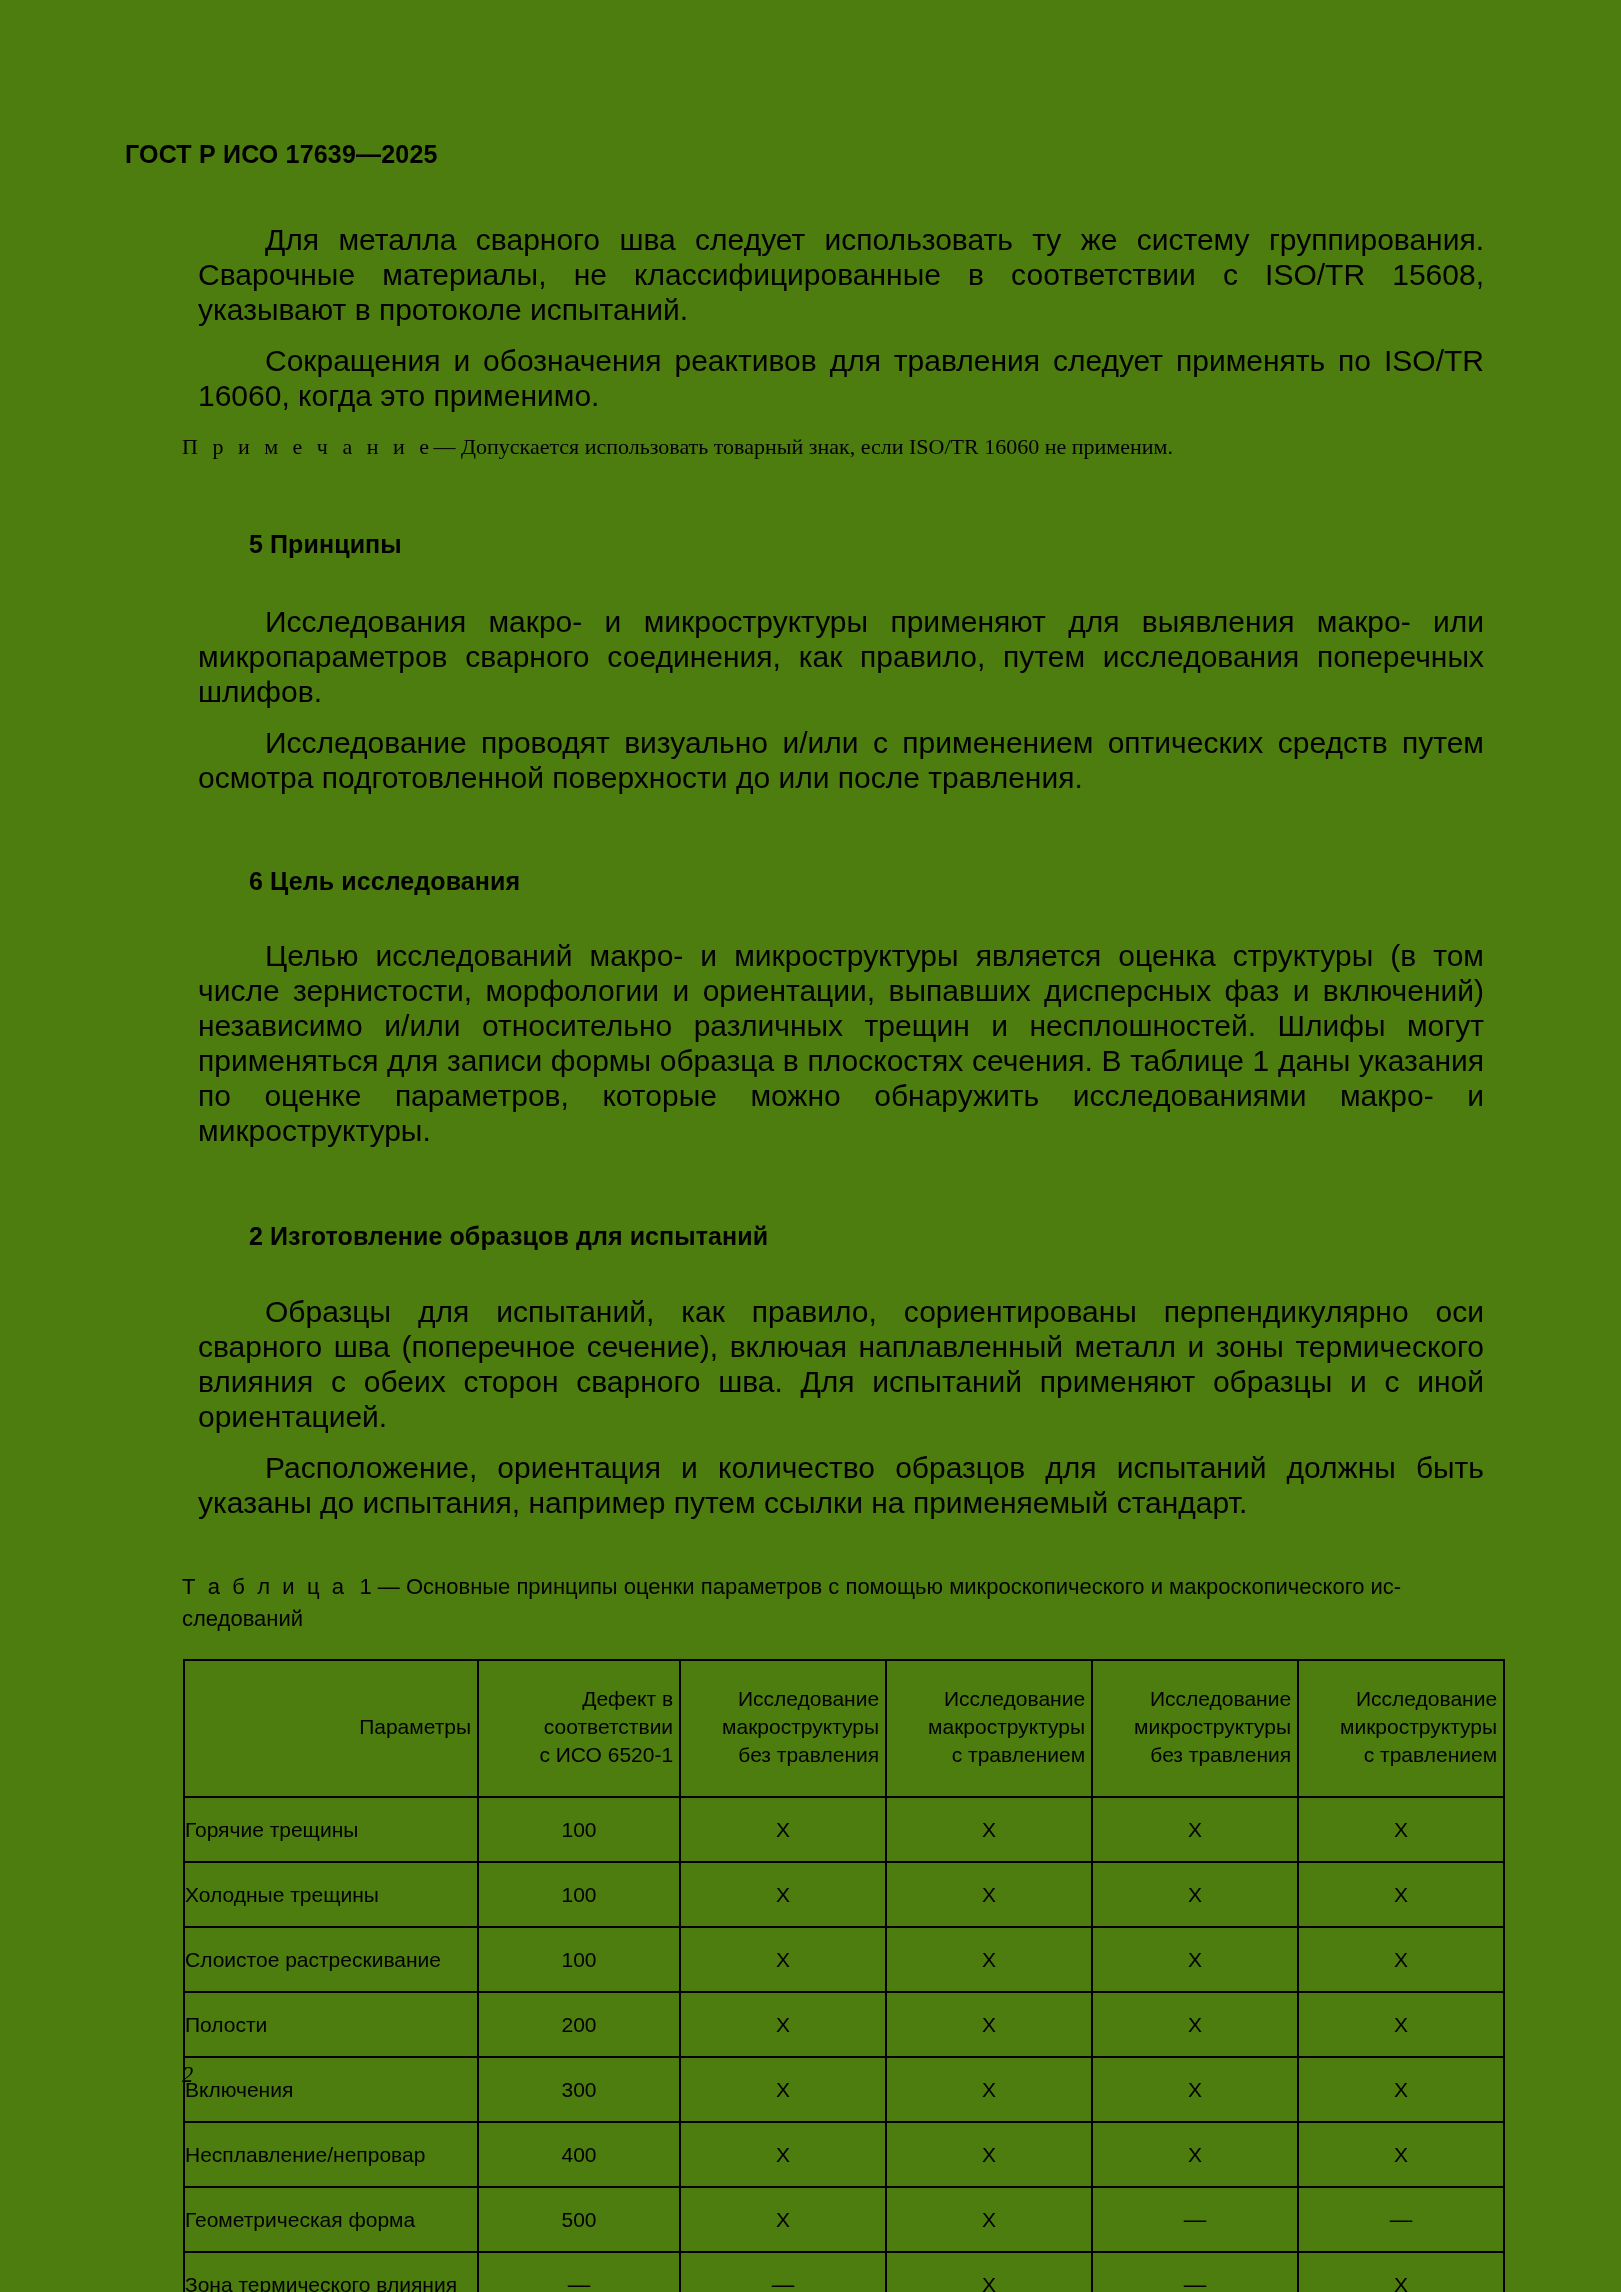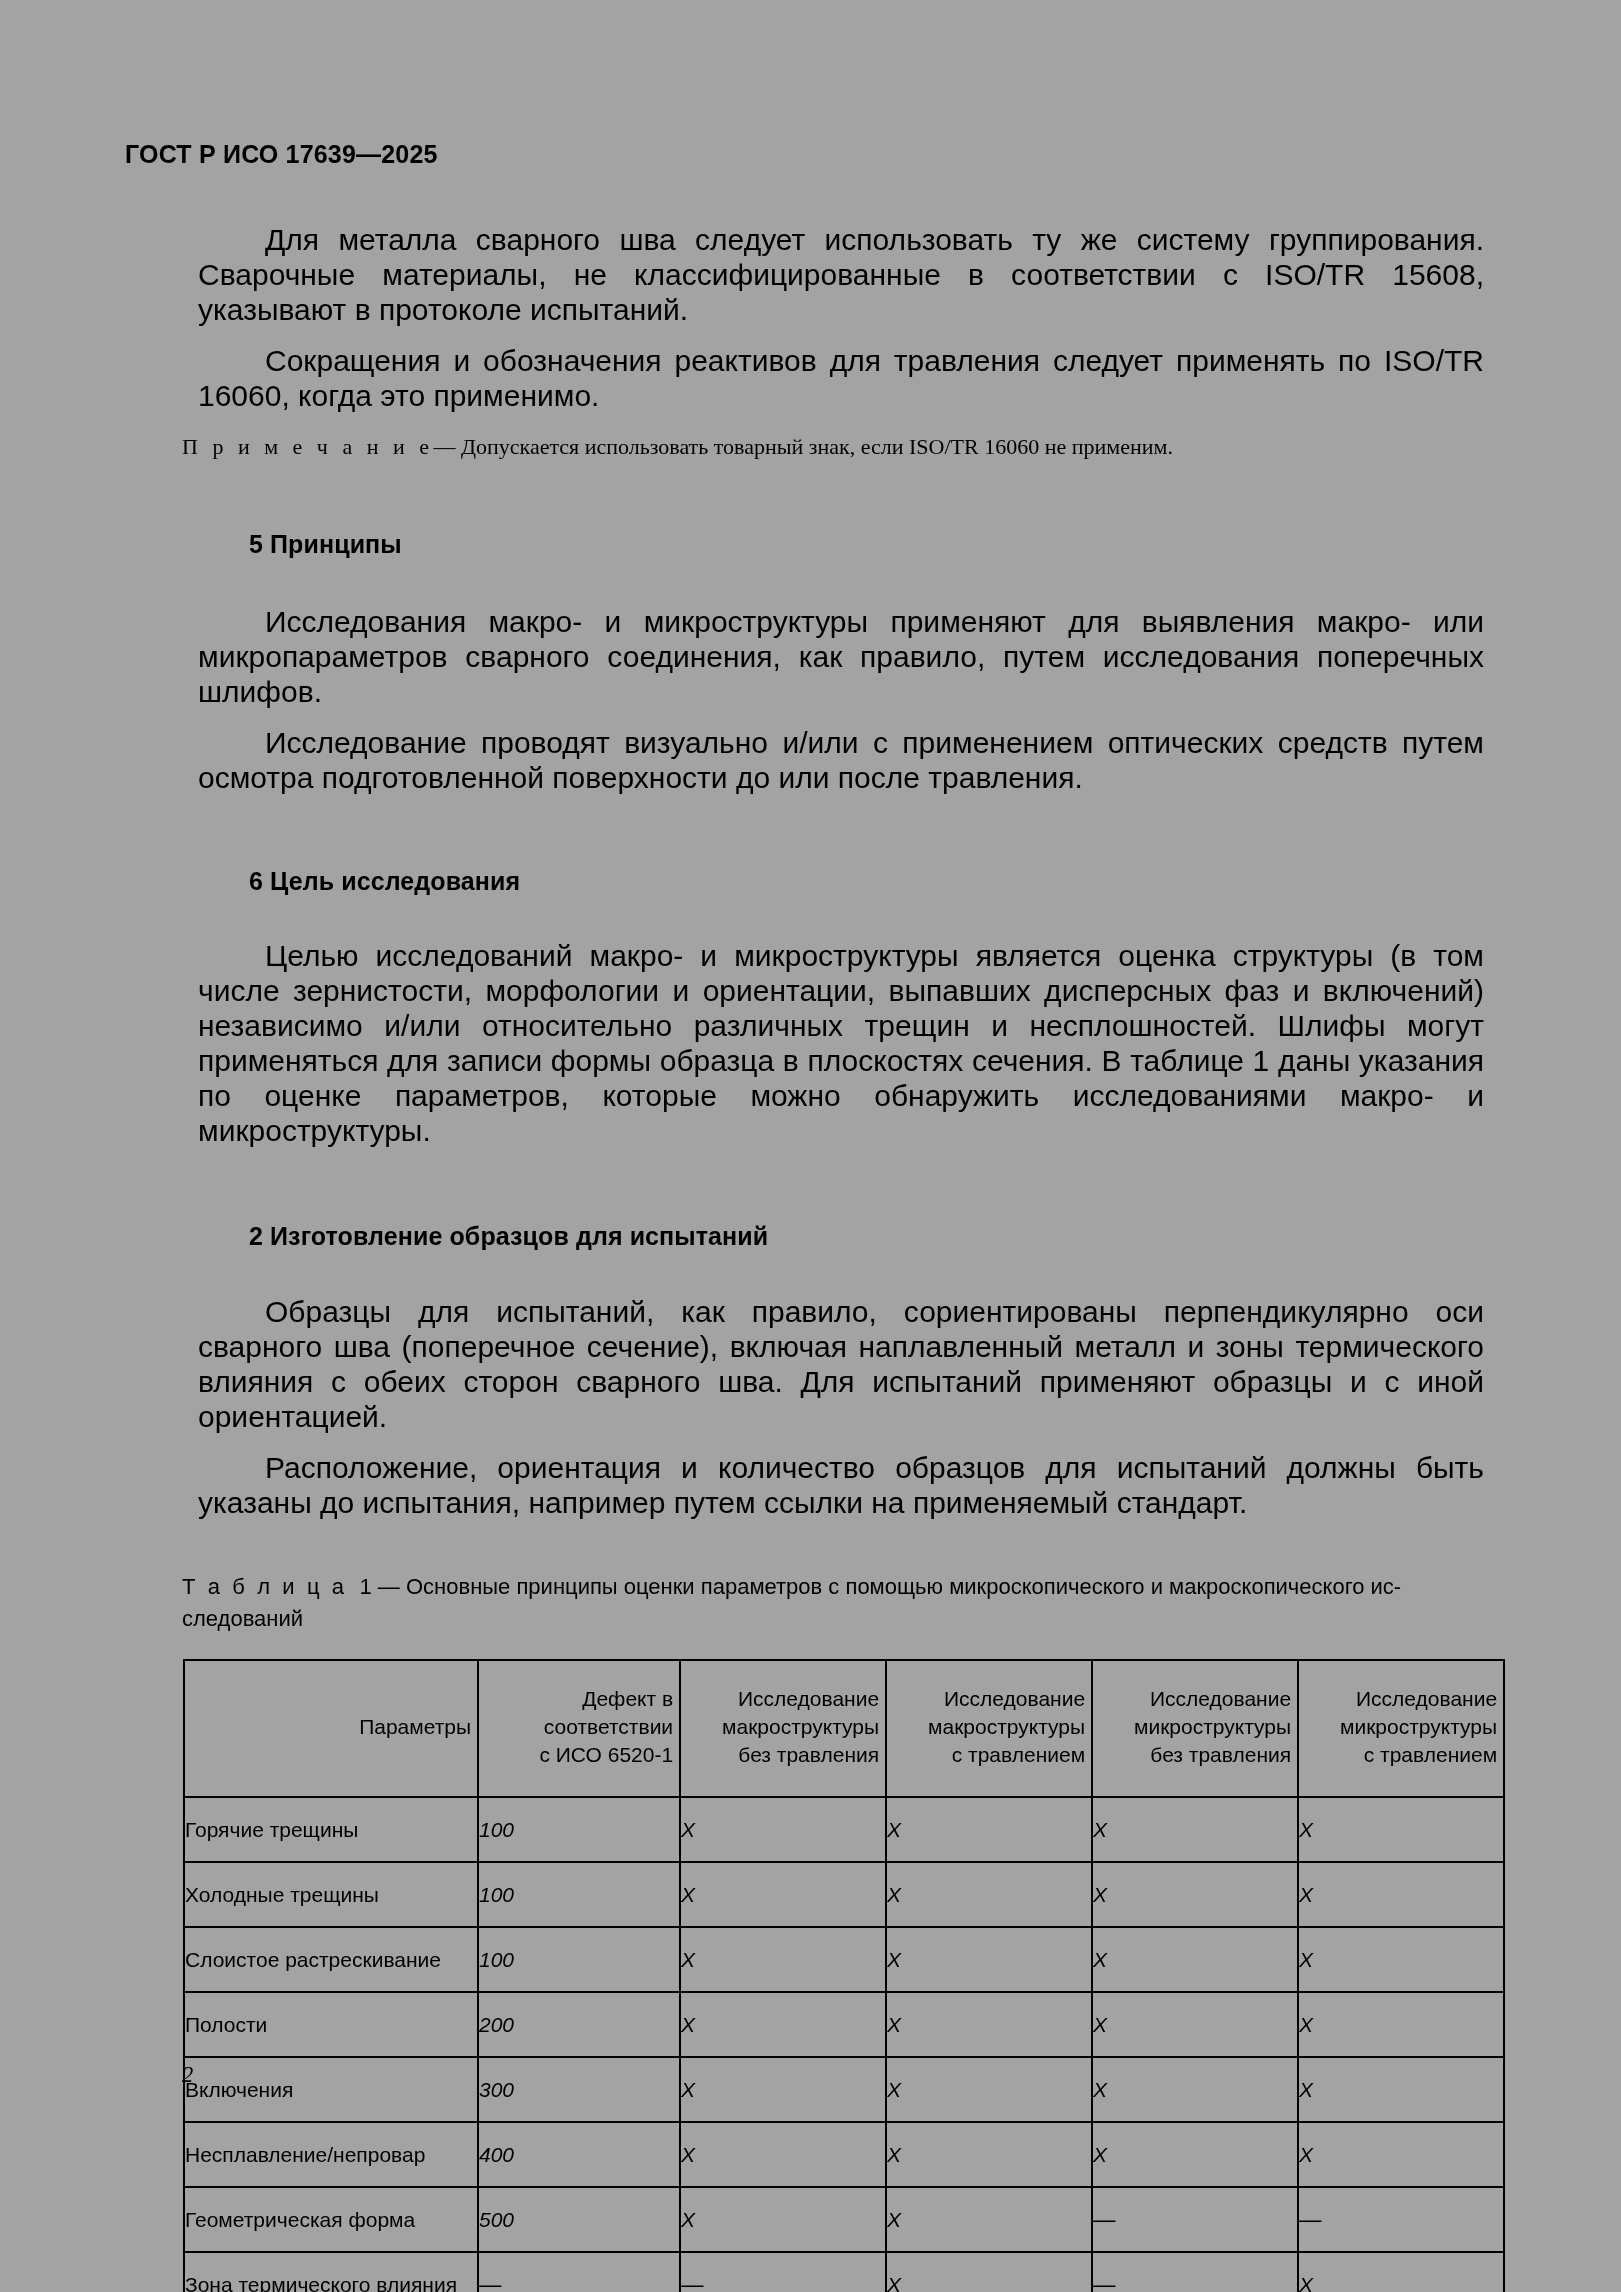--- a/index.html
+++ b/index.html
@@ -11,21 +11,21 @@
   body {
     font-family: "Liberation Sans", sans-serif;
     color: #000000;
     -webkit-font-smoothing: antialiased;
   }
   .page {
     position: relative;
     width: 1621px;
     height: 2293px;
     margin: 0 auto;
-    background: #a3a3a3;
+    background: #4d7c0f;
     overflow: hidden;
     box-sizing: border-box;
   }
   .content {
     position: absolute;
     left: 182px;
     top: 0;
     width: 1318px;
   }
 
@@ -117,22 +117,22 @@
   }
   table.gost tbody td {
     height: 63px;
   }
   td.param-cell {
     text-align: left;
     padding: 9.8px 13.7px 9.8px 17.6px;
     line-height: 29px;
   }
   td.val-cell {
+    text-align: center;
     padding: 9.8px 3.9px;
-    font-style: italic;
   }
   col.c-param { width: 294px; }
   col.c-def   { width: 202px; }
   col.c-gen   { width: 206px; }
 
   .dash { font-size: 22.5px; }
 
   
   .folio {
     position: absolute;

